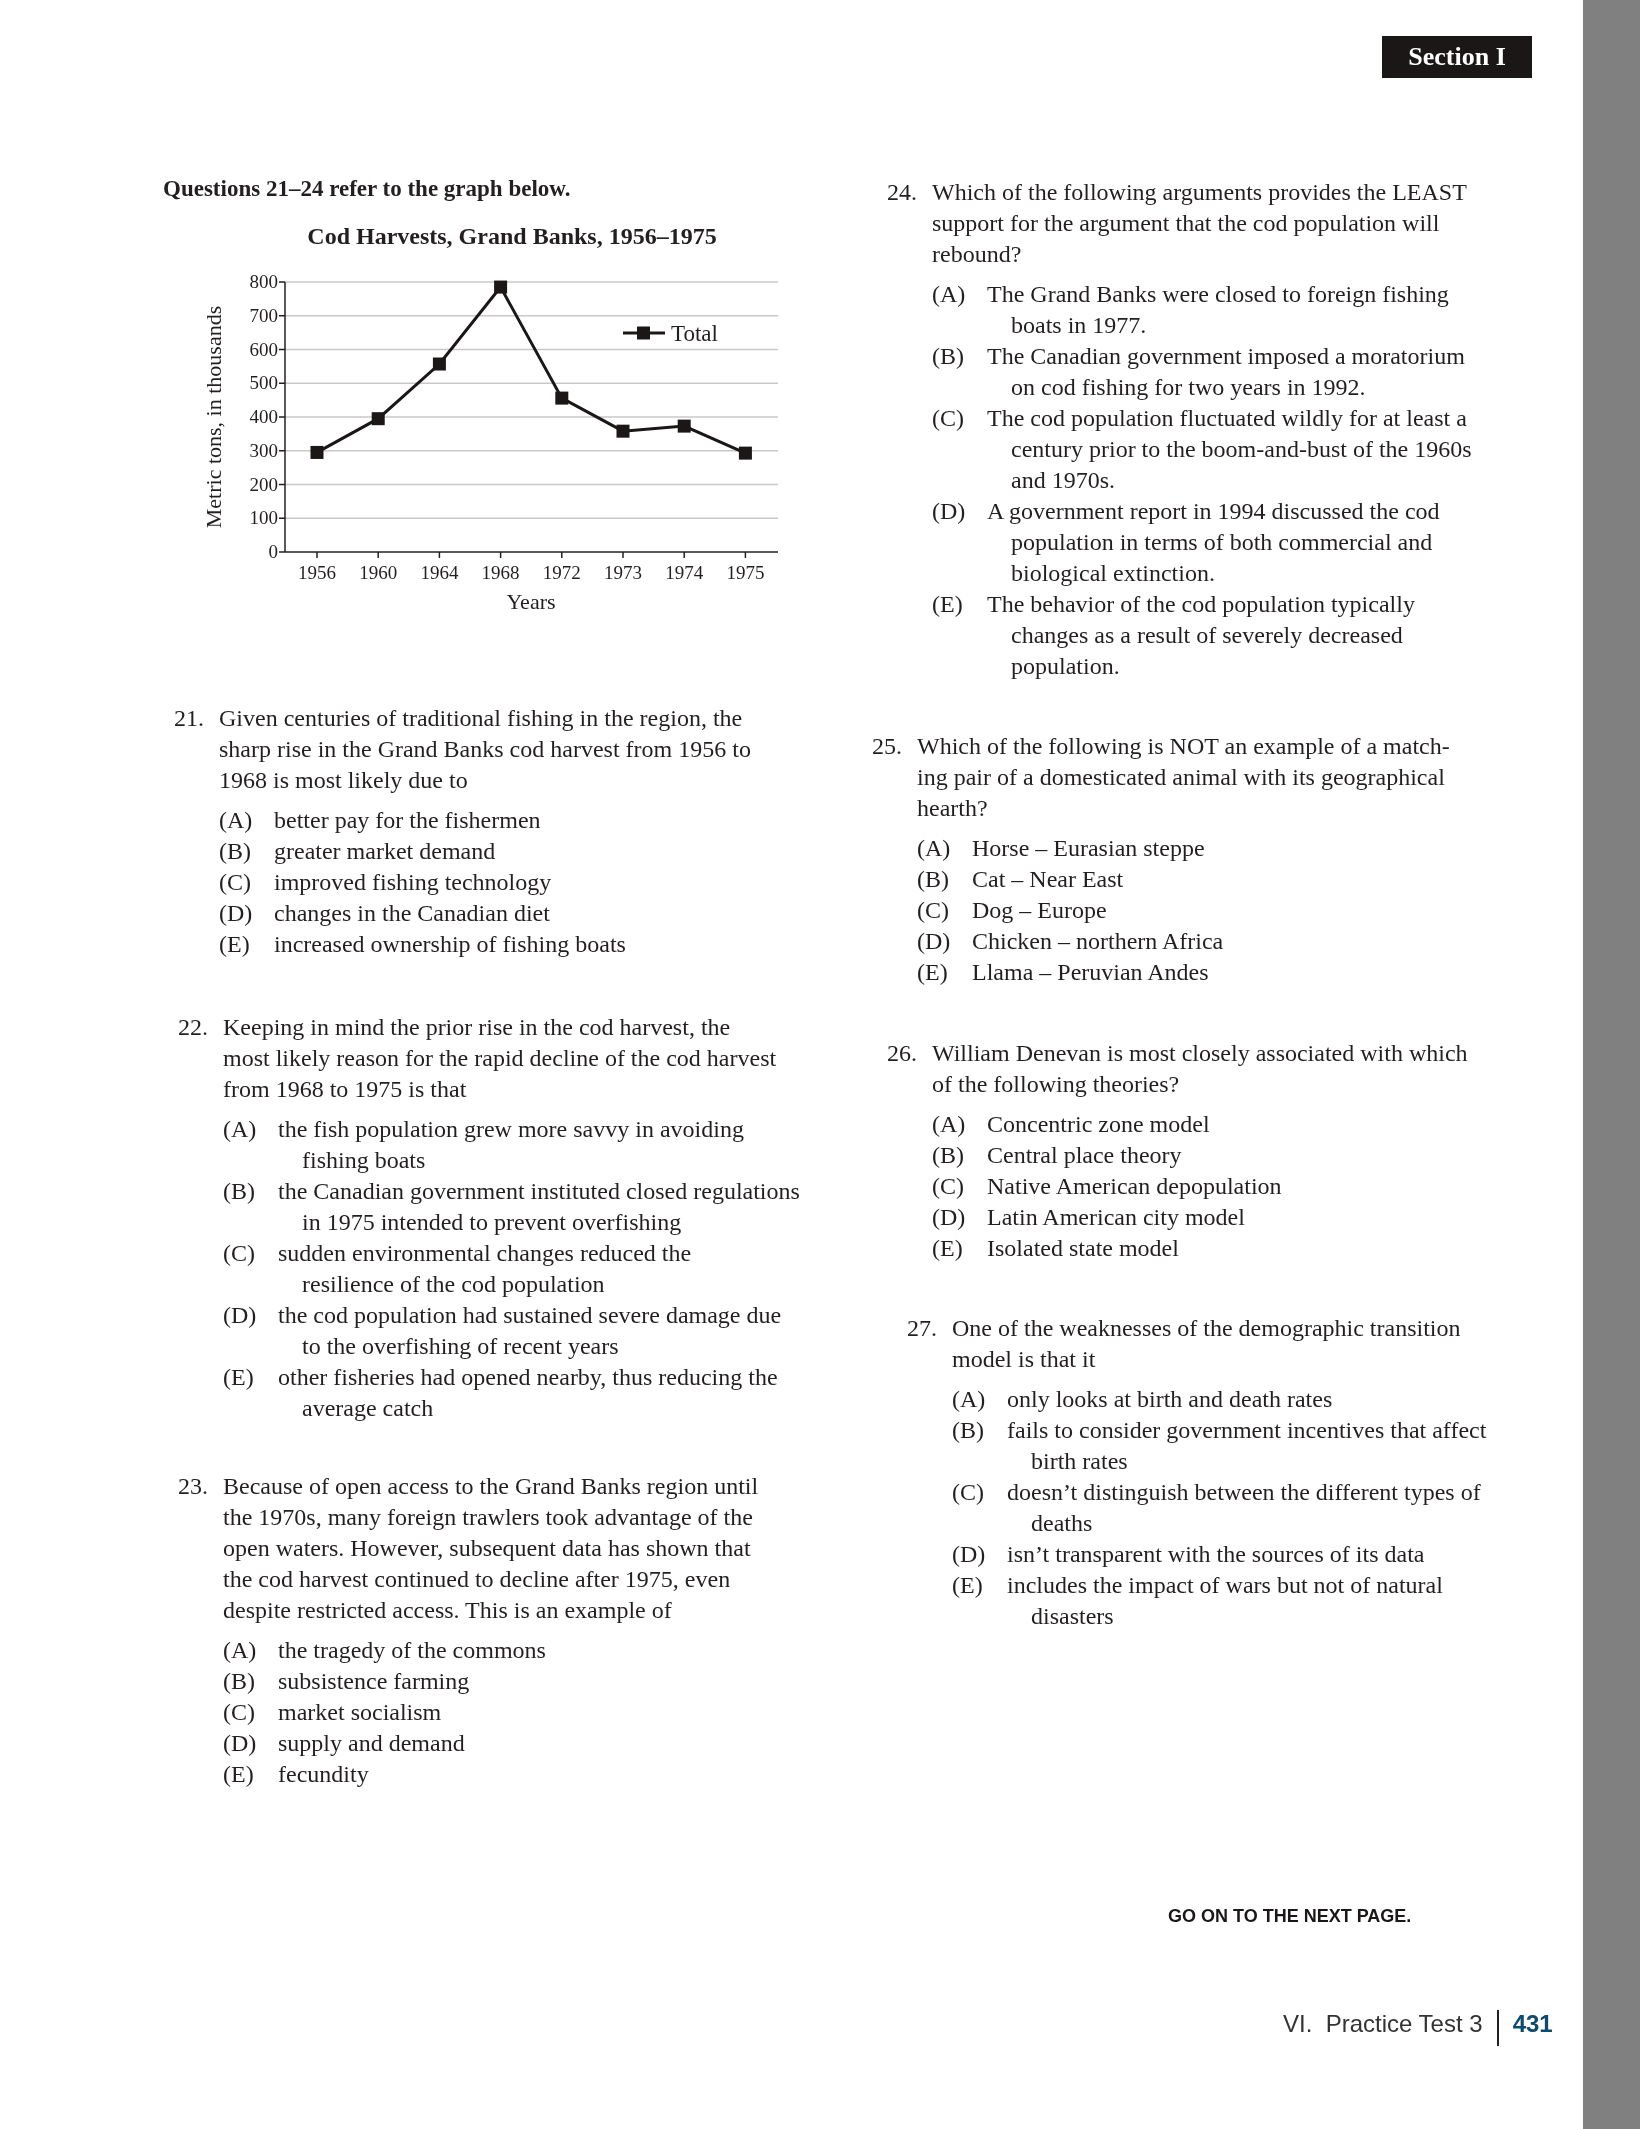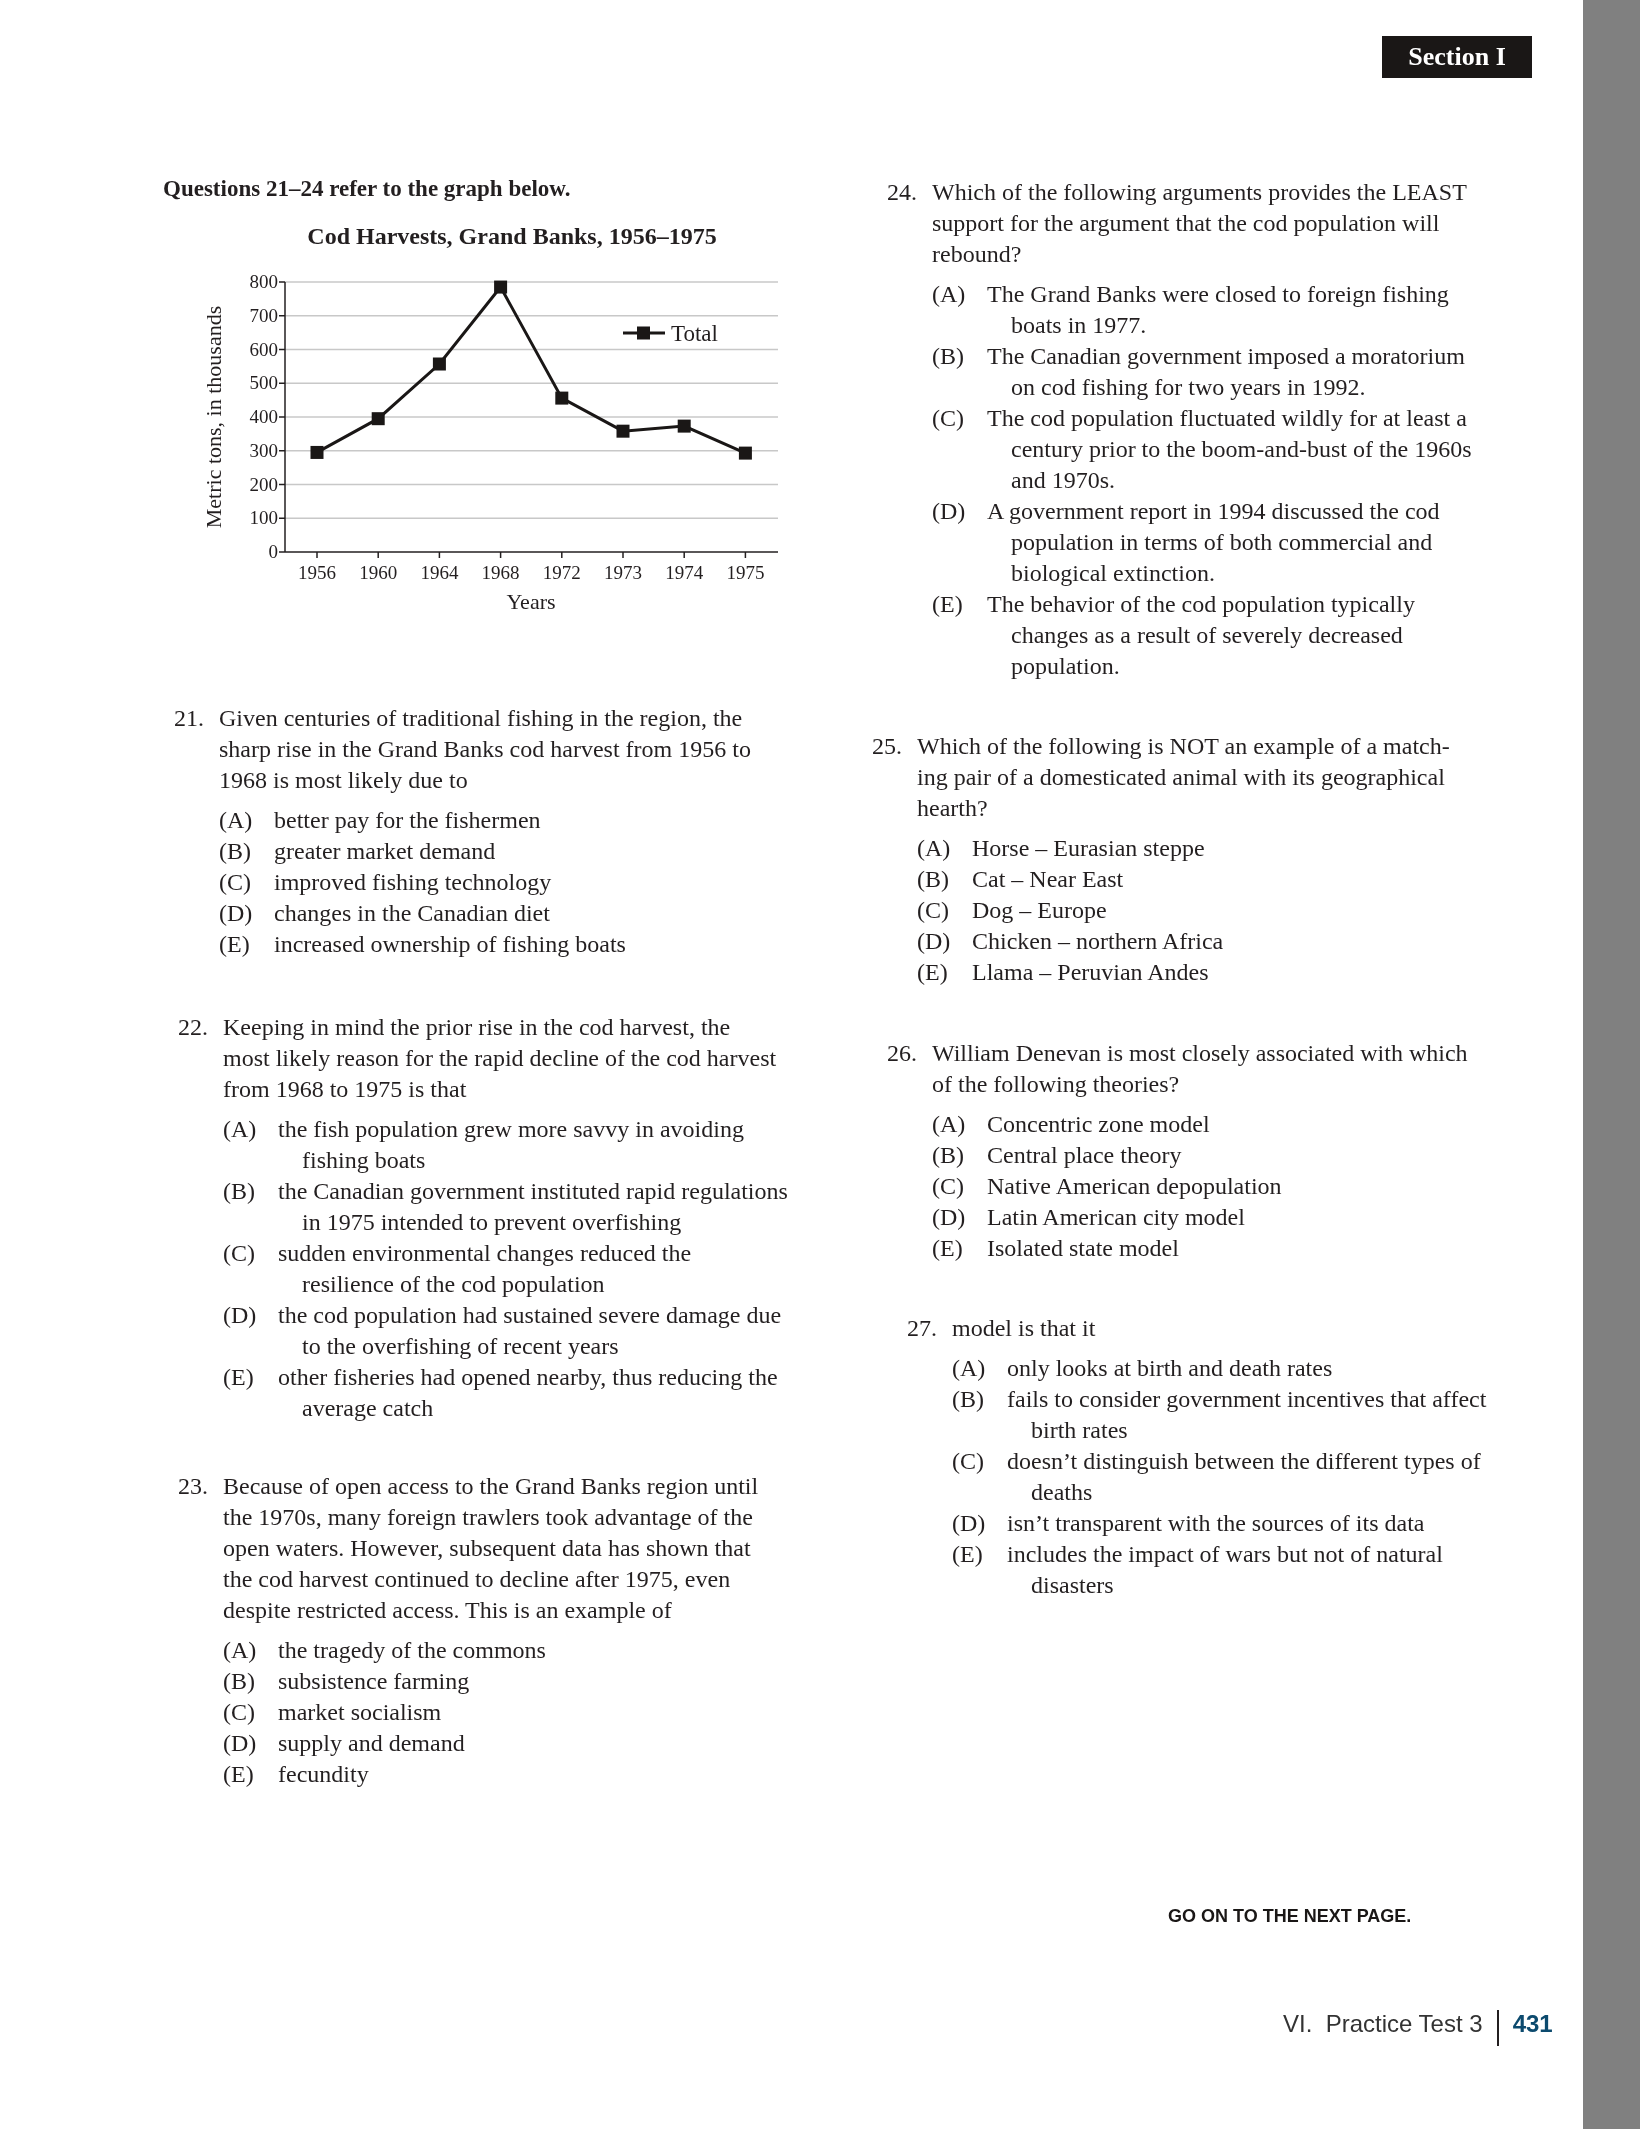--- a/index.html
+++ b/index.html
@@ -156,21 +156,21 @@
         <div>from 1968 to 1975 is that</div>
       </div>
     </div>
     <div class="opts">
       <div class="opt">
         <span class="letter">(A)</span>
         <span class="otext"><span>the fish population grew more savvy in avoiding</span><span class="cont">fishing boats</span></span>
       </div>
       <div class="opt">
         <span class="letter">(B)</span>
-        <span class="otext"><span>the Canadian government instituted rapid regulations</span><span class="cont">in 1975 intended to prevent overfishing</span></span>
+        <span class="otext"><span>the Canadian government instituted closed regulations</span><span class="cont">in 1975 intended to prevent overfishing</span></span>
       </div>
       <div class="opt">
         <span class="letter">(C)</span>
         <span class="otext"><span>sudden environmental changes reduced the</span><span class="cont">resilience of the cod population</span></span>
       </div>
       <div class="opt">
         <span class="letter">(D)</span>
         <span class="otext"><span>the cod population had sustained severe damage due</span><span class="cont">to the overfishing of recent years</span></span>
       </div>
       <div class="opt">
@@ -306,20 +306,21 @@
       <div class="opt">
         <span class="letter">(E)</span>
         <span class="otext"><span>Isolated state model</span></span>
       </div>
     </div>
   </div>
 <div class="q" id="q6" style="left:887px; top:1313px; width:640px;margin-left:20px;">
     <div class="stem">
       <span class="num">27.</span>
       <div>
+        <div>One of the weaknesses of the demographic transition</div>
         <div>model is that it</div>
       </div>
     </div>
     <div class="opts">
       <div class="opt">
         <span class="letter">(A)</span>
         <span class="otext"><span>only looks at birth and death rates</span></span>
       </div>
       <div class="opt">
         <span class="letter">(B)</span>

